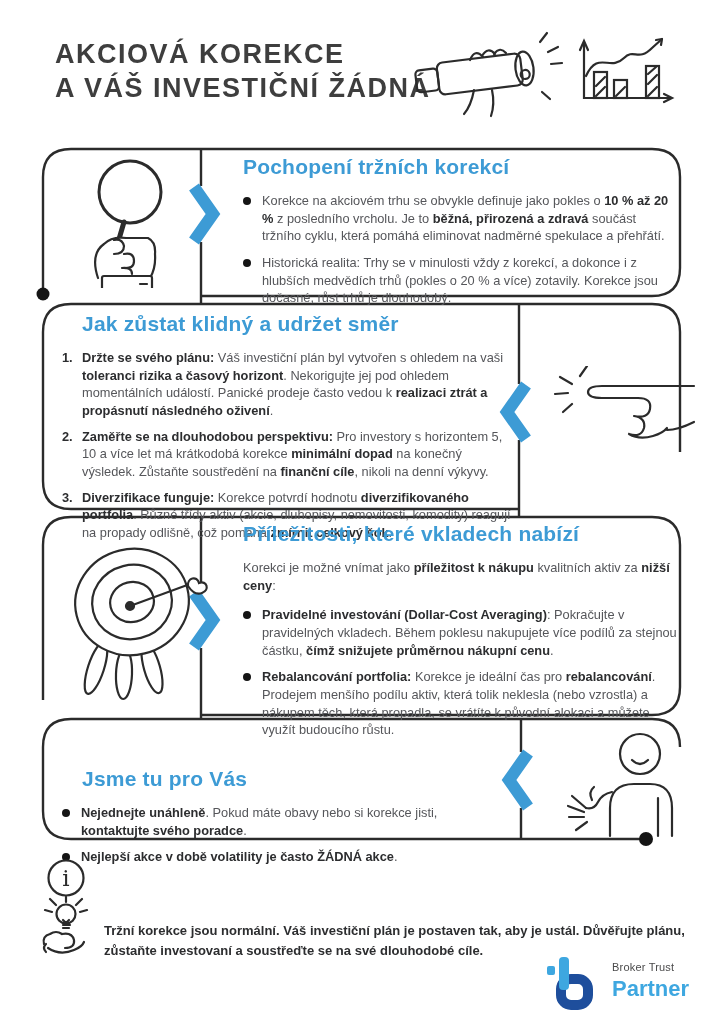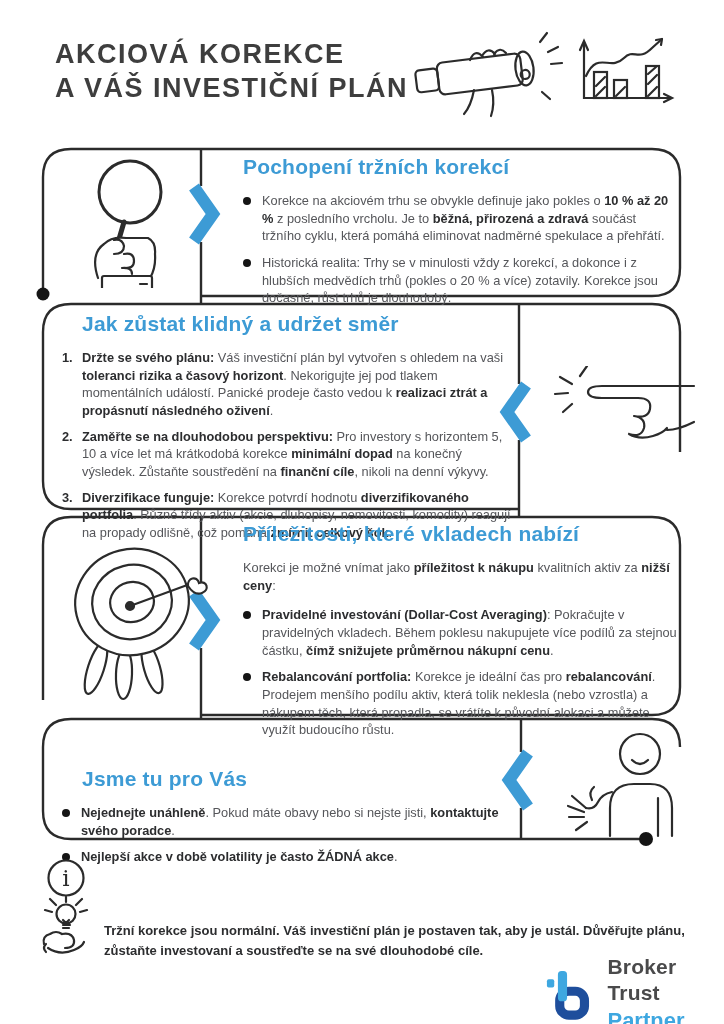--- a/index.html
+++ b/index.html
@@ -41,21 +41,21 @@
   .s3 .intro{margin-bottom:12px;}
   .s4{left:62px;top:765px;width:446px;}
   .s4 h2{margin-left:20px;}
 
   .fn-info-text{position:absolute;left:104px;top:866px;width:600px;font-size:13px;color:var(--body,#55565a);}
   .fn-tip-text{position:absolute;left:104px;top:908px;width:606px;font-size:13px;line-height:1.5;
     font-weight:700;color:var(--bold,#2c2d2f);}
 
   .logo{position:absolute;left:546px;top:954px;display:flex;align-items:center;gap:12px;}
   .logo-text{line-height:1.25;}
-  .logo-text .l1{font-size:21px;font-weight:700;color:#4a4a4b;letter-spacing:.2px;}
+  .logo-text .l1{font-size:11px;font-weight:400;color:#4a4a4b;letter-spacing:.2px;}
   .logo-text .l2{font-size:22px;font-weight:700;color:var(--logo-light,#3ea7e0);}
 </style>
 </head>
 <body>
 
 <div class="page">
 
   <svg class="skeleton" viewBox="0 0 724 1024">
     <g>
       <path class="frame" d="M43 294 V177 Q43 149 71 149 H652 Q680 149 680 177 V268 Q680 296 652 296 H201"></path>
@@ -70,21 +70,21 @@
     <circle class="dot" cx="43" cy="294" r="6.5"></circle>
     <circle class="dot" cx="646" cy="839" r="7"></circle>
     <path class="chev" d="M194 187 L213 214 L194 241"></path>
     <path class="chev" d="M526 385 L507 412 L526 439"></path>
     <path class="chev" d="M194 593 L213 620 L194 647"></path>
     <path class="chev" d="M528 753 L509 780 L528 807"></path>
   </svg>
 
   <h1>
     <span>AKCIOVÁ KOREKCE</span><br>
-    <span>A VÁŠ INVESTIČNÍ PLÁN</span>
+    <span>A VÁŠ INVESTIČNÍ ŽÁDNÁ</span>
   </h1>
 
   <svg class="doodle" style="left:408px;top:30px" width="160" height="92" viewBox="0 0 160 92">
     <g class="frame" stroke-linecap="round">
       <g transform="rotate(-7 80 45)">
         <rect x="30" y="27" width="84" height="32" rx="6"></rect>
         <ellipse cx="117" cy="43" rx="9" ry="17"></ellipse>
         <circle cx="117" cy="49" r="4.5"></circle>
         <rect x="8" y="32" width="22" height="22" rx="4"></rect>
       </g>
@@ -138,21 +138,21 @@
       <path d="M156 20 H64 Q50 20 50 26 Q50 32 64 32 H100"></path>
       <path d="M100 32 q14 0 12 11 q-2 10 -16 7 M96 50 q12 2 10 12 q-3 10 -15 6 M91 68 q10 6 24 2 q10 -3 14 -8 M156 56 q-16 8 -27 8"></path>
       <path d="M42 10 l7 -10 M34 18 l-12 -7 M30 27 l-13 1 M34 38 l-9 8"></path>
     </g>
   </svg>
 
   <section class="content s2">
     <h2>Jak zůstat klidný a udržet směr</h2>
     <div class="num-item">
       <span class="num">1.</span>
-      <p><span class="b">Držte se svého plánu:</span><span> Váš investiční plán byl vytvořen s ohledem na vaši </span><span class="b">toleranci rizika a časový horizont</span><span>. Nekorigujte jej pod tlakem momentálních událostí. Panické prodeje často vedou k </span><span class="b">realizaci ztrát a propásnutí následného oživení</span><span>.</span></p>
+      <p><span class="b">Držte se svého plánu:</span><span> Váš investiční plán byl vytvořen s ohledem na vaši </span><span class="b">toleranci rizika a časový horizont</span><span>. Nekorigujte jej pod ohledem momentálních událostí. Panické prodeje často vedou k </span><span class="b">realizaci ztrát a propásnutí následného oživení</span><span>.</span></p>
     </div>
     <div class="num-item">
       <span class="num">2.</span>
       <p><span class="b">Zaměřte se na dlouhodobou perspektivu:</span><span> Pro investory s horizontem 5, 10 a více let má krátkodobá korekce </span><span class="b">minimální dopad</span><span> na konečný výsledek. Zůstaňte soustředění na </span><span class="b">finanční cíle</span><span>, nikoli na denní výkyvy.</span></p>
     </div>
     <div class="num-item">
       <span class="num">3.</span>
       <p><span class="b">Diverzifikace funguje:</span><span> Korekce potvrdí hodnotu </span><span class="b">diverzifikovaného portfolia</span><span>. Různé třídy aktiv (akcie, dluhopisy, nemovitosti, komodity) reagují na propady odlišně, což pomáhá </span><span class="b">zmírnit celkový šok</span><span>.</span></p>
     </div>
   </section>
@@ -194,21 +194,21 @@
       <path d="M112 68 V106"></path>
       <path d="M66 62 Q56 64 52 72 Q48 80 40 78"></path>
       <path d="M40 78 l-14 -12 M38 82 l-16 -6 M38 87 l-15 0 M41 92 l-11 8 M46 70 q-4 -8 2 -13"></path>
     </g>
   </svg>
 
   <section class="content s4">
     <h2>Jsme tu pro Vás</h2>
     <div class="bullet">
       <span class="disc"></span>
-      <p><span class="b">Nejednejte unáhleně</span><span>. Pokud máte obavy nebo si nejste jisti, </span><span class="b">kontaktujte svého poradce</span><span>.</span></p>
+      <p><span class="b">Nejednejte unáhleně</span><span>. Pokud máte obavy nebo si korekce jisti, </span><span class="b">kontaktujte svého poradce</span><span>.</span></p>
     </div>
     <div class="bullet">
       <span class="disc"></span>
       <p><span class="b">Nejlepší akce v době volatility je často ŽÁDNÁ akce</span><span>.</span></p>
     </div>
   </section>
 
   <svg class="doodle" style="left:46px;top:858px" width="40" height="40" viewBox="0 0 40 40">
     <circle class="frame" cx="20" cy="20" r="17.5"></circle>
     <text x="20" y="28" text-anchor="middle" font-family="DejaVu Serif, serif" font-size="23" fill="#2b2b2b">i</text>

